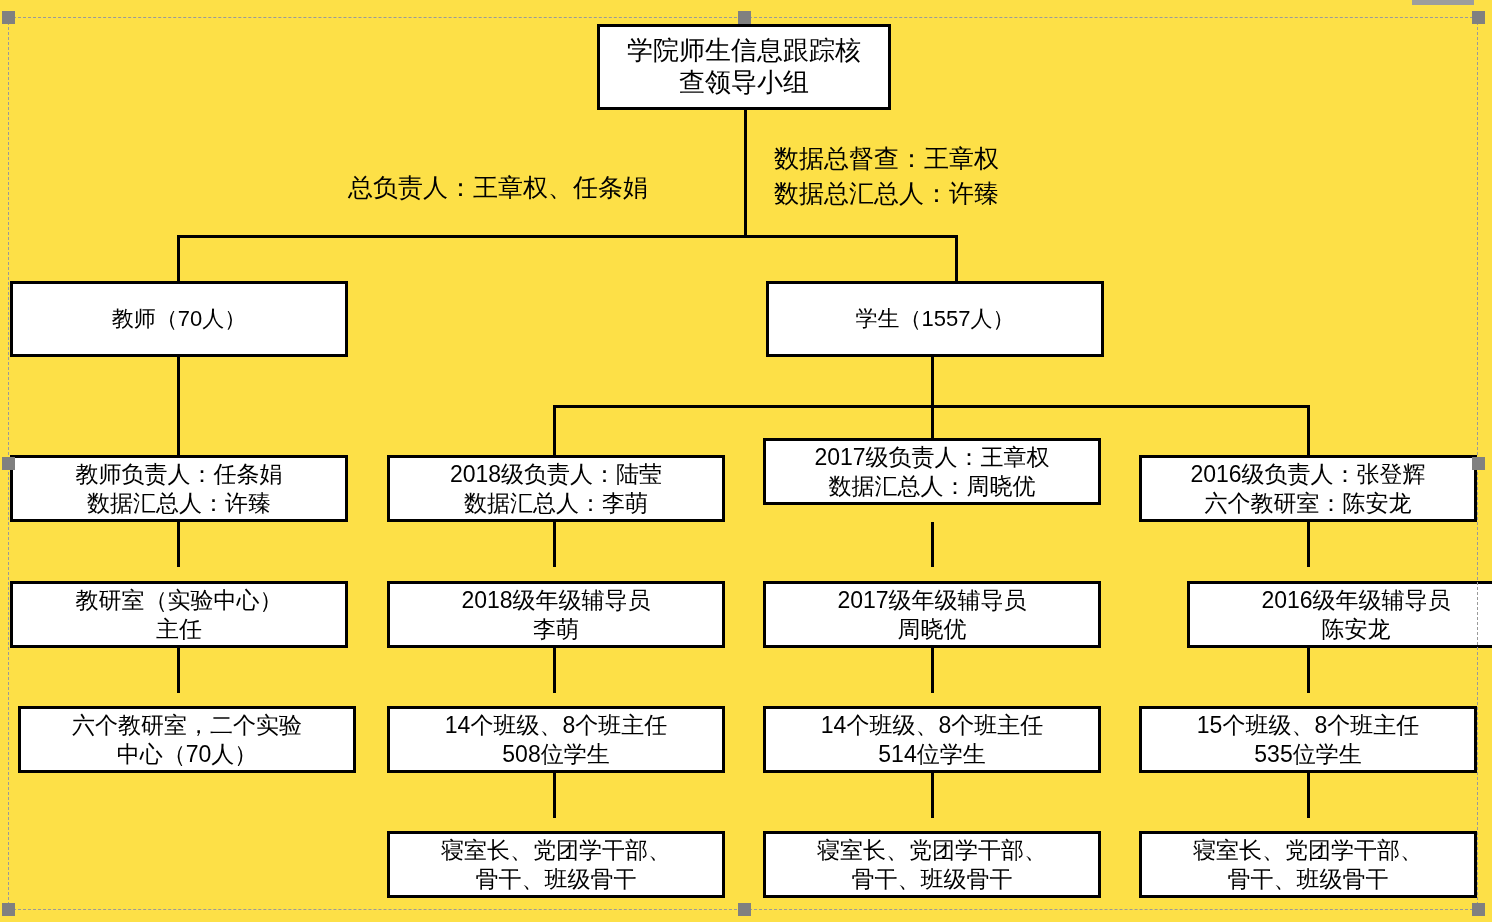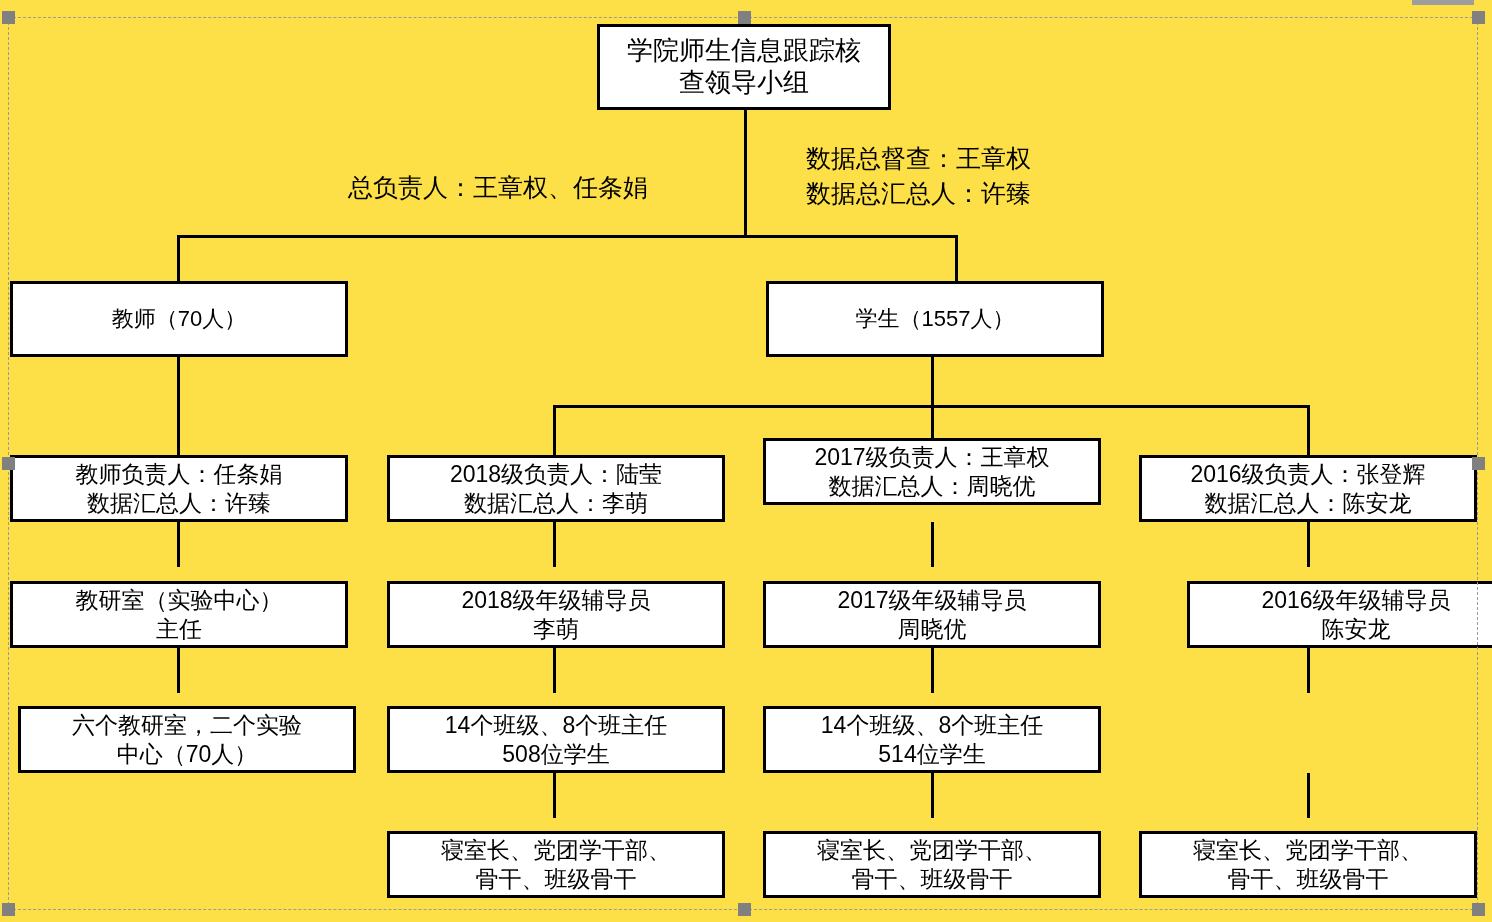--- a/index.html
+++ b/index.html
@@ -145,28 +145,30 @@
   <div class="box t-sub" style="left:763px; top:438px; width:338px; height:67px;">2017级负责人：王章权
 数据汇总人：周晓优</div>
   <div class="box t-sub" style="left:763px; top:581px; width:338px; height:67px;">2017级年级辅导员
 周晓优</div>
   <div class="box t-sub" style="left:763px; top:706px; width:338px; height:67px;">14个班级、8个班主任
 514位学生</div>
   <div class="box t-sub" style="left:763px; top:831px; width:338px; height:67px;">寝室长、党团学干部、
 骨干、班级骨干</div>
 
   <div class="box t-sub" style="left:1139px; top:455px; width:338px; height:67px;">2016级负责人：张登辉
-数据汇总人：陈安龙</div>
+六个教研室：陈安龙</div>
   <div class="box t-sub" style="left:1139px; top:581px; width:338px; height:67px;margin-left:48px;">2016级年级辅导员
 陈安龙</div>
+  <div class="box t-sub" style="left:1139px; top:706px; width:338px; height:67px;">15个班级、8个班主任
+535位学生</div>
   <div class="box t-sub" style="left:1139px; top:831px; width:338px; height:67px;">寝室长、党团学干部、
 骨干、班级骨干</div>
 
   <div class="note" style="left:348px; top:162px;margin-top:8px;">总负责人：王章权、任条娟</div>
-  <div class="note" style="left:806px; top:141px;">数据总督查：王章权
+  <div class="note" style="left:774px; top:141px;">数据总督查：王章权
 数据总汇总人：许臻</div>
 
   <div class="selection-rect"></div>
   <div class="handle" style="left:2px;    top:11px;"></div>
   <div class="handle" style="left:738px;  top:11px;"></div>
   <div class="handle" style="left:1472px; top:11px;"></div>
   <div class="handle" style="left:2px;    top:457px;"></div>
   <div class="handle" style="left:1472px; top:457px;"></div>
   <div class="handle" style="left:2px;    top:903px;"></div>
   <div class="handle" style="left:738px; top:903px;"></div>

